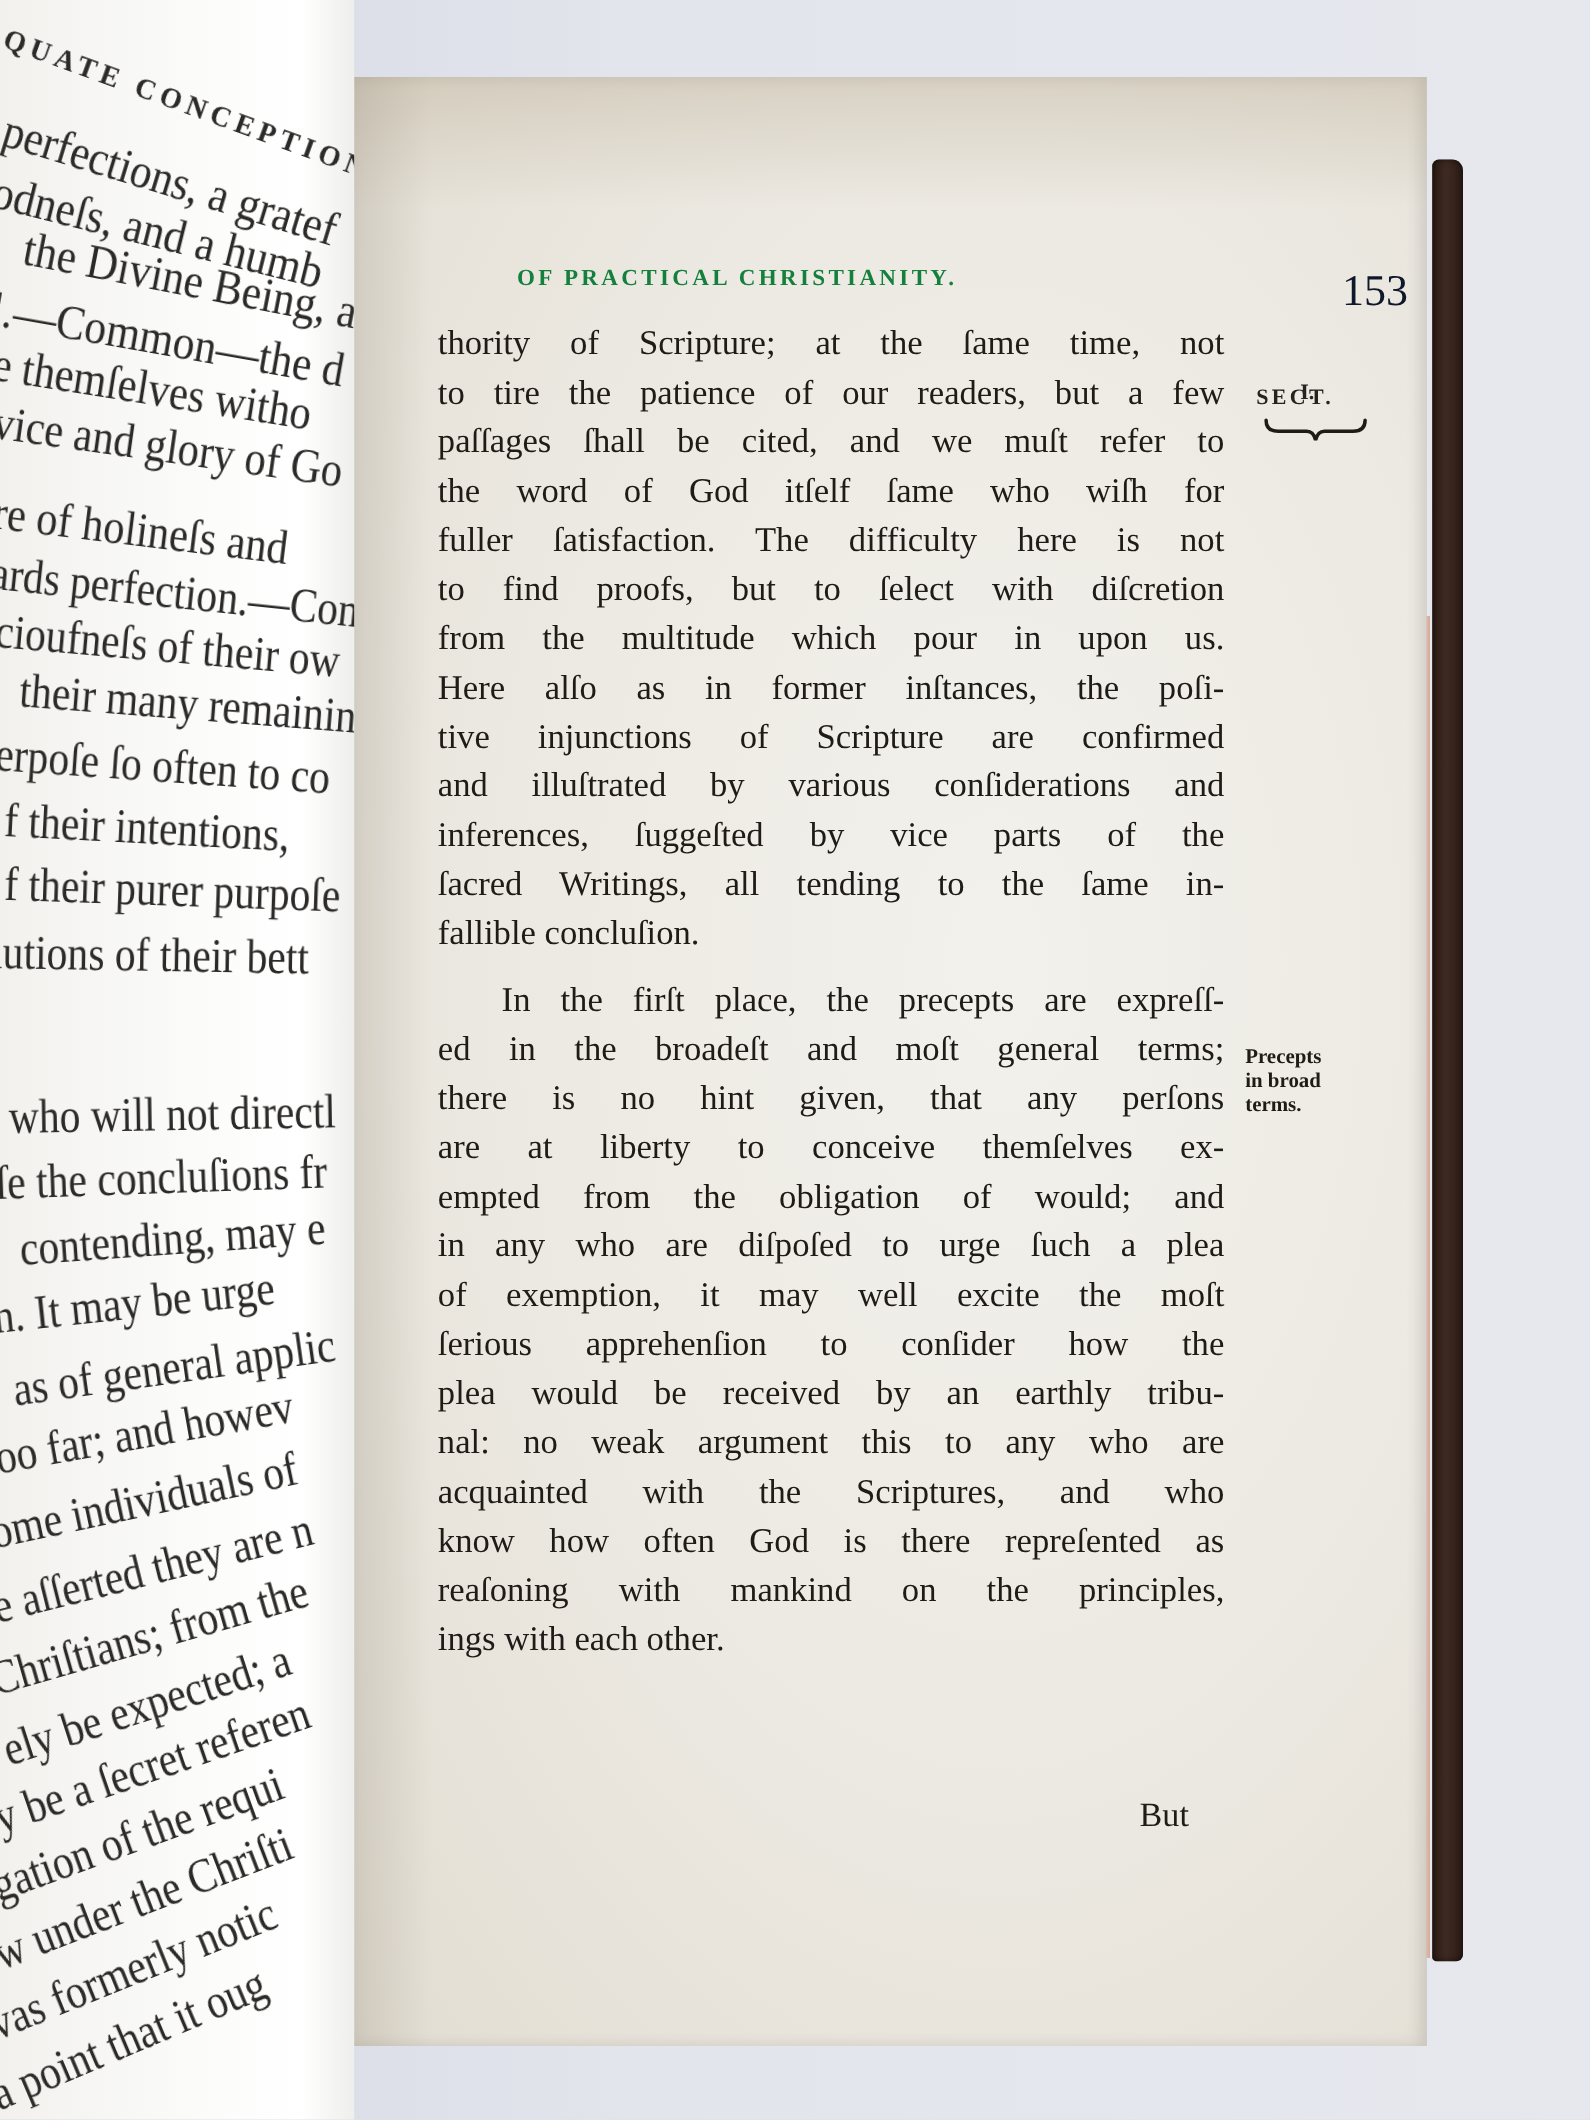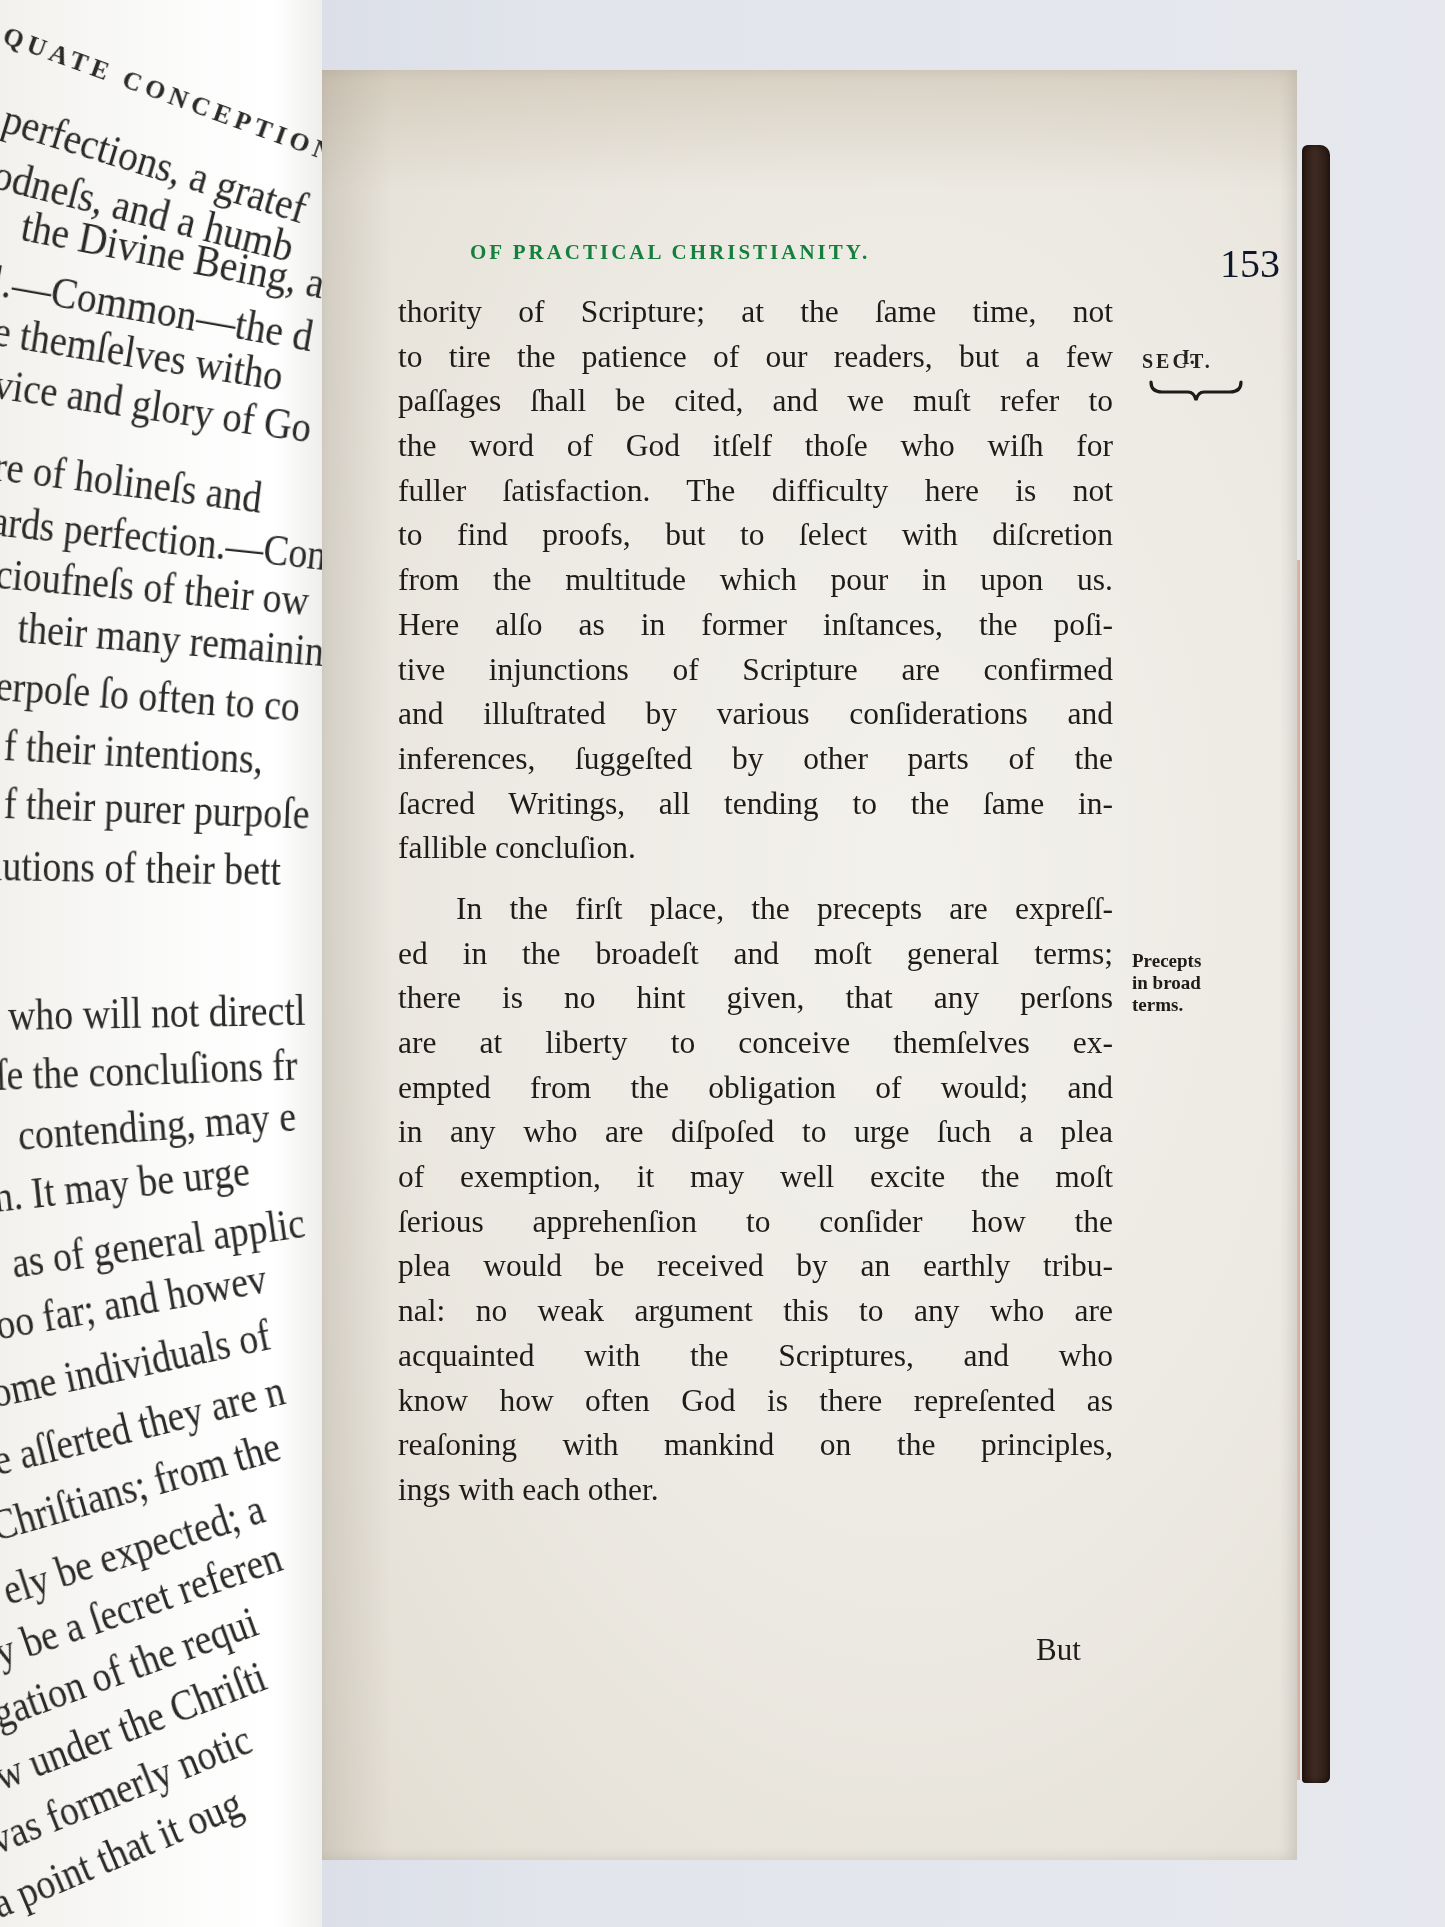--- a/index.html
+++ b/index.html
@@ -188,28 +188,28 @@
   <div>Precepts</div>
   <div>in broad</div>
   <div>terms.</div>
 </div>
 
 <div class="body-text">
   <div>
     <span class="line">thority of Scripture; at the ſame time, not</span>
     <span class="line">to tire the patience of our readers, but a few</span>
     <span class="line">paſſages ſhall be cited, and we muſt refer to</span>
-    <span class="line">the word of God itſelf thoſe who wiſh for</span>
+    <span class="line">the word of God itſelf ſame who wiſh for</span>
     <span class="line">fuller ſatisfaction. The difficulty here is not</span>
     <span class="line">to find proofs, but to ſelect with diſcretion</span>
     <span class="line">from the multitude which pour in upon us.</span>
     <span class="line">Here alſo as in former inſtances, the poſi-</span>
     <span class="line">tive injunctions of Scripture are confirmed</span>
     <span class="line">and illuſtrated by various conſiderations and</span>
-    <span class="line">inferences, ſuggeſted by other parts of the</span>
+    <span class="line">inferences, ſuggeſted by vice parts of the</span>
     <span class="line">ſacred Writings, all tending to the ſame in-</span>
     <span class="line last">fallible concluſion.</span>
   </div>
   <div class="para-gap"></div>
   <div>
     <span class="line indent">In the firſt place, the precepts are expreſſ-</span>
     <span class="line">ed in the broadeſt and moſt general terms;</span>
     <span class="line">there is no hint given, that any perſons</span>
     <span class="line">are at liberty to conceive themſelves ex-</span>
     <span class="line">empted from the obligation of would; and</span>

